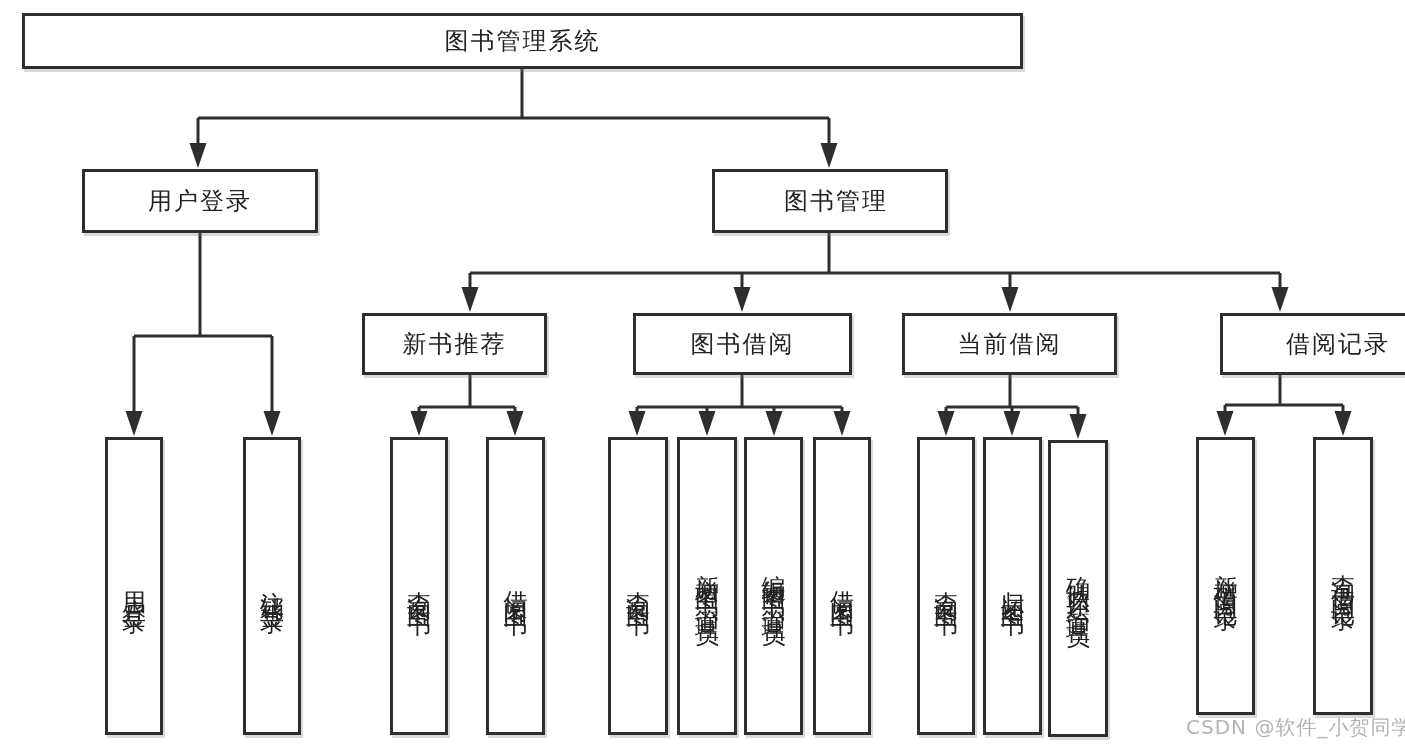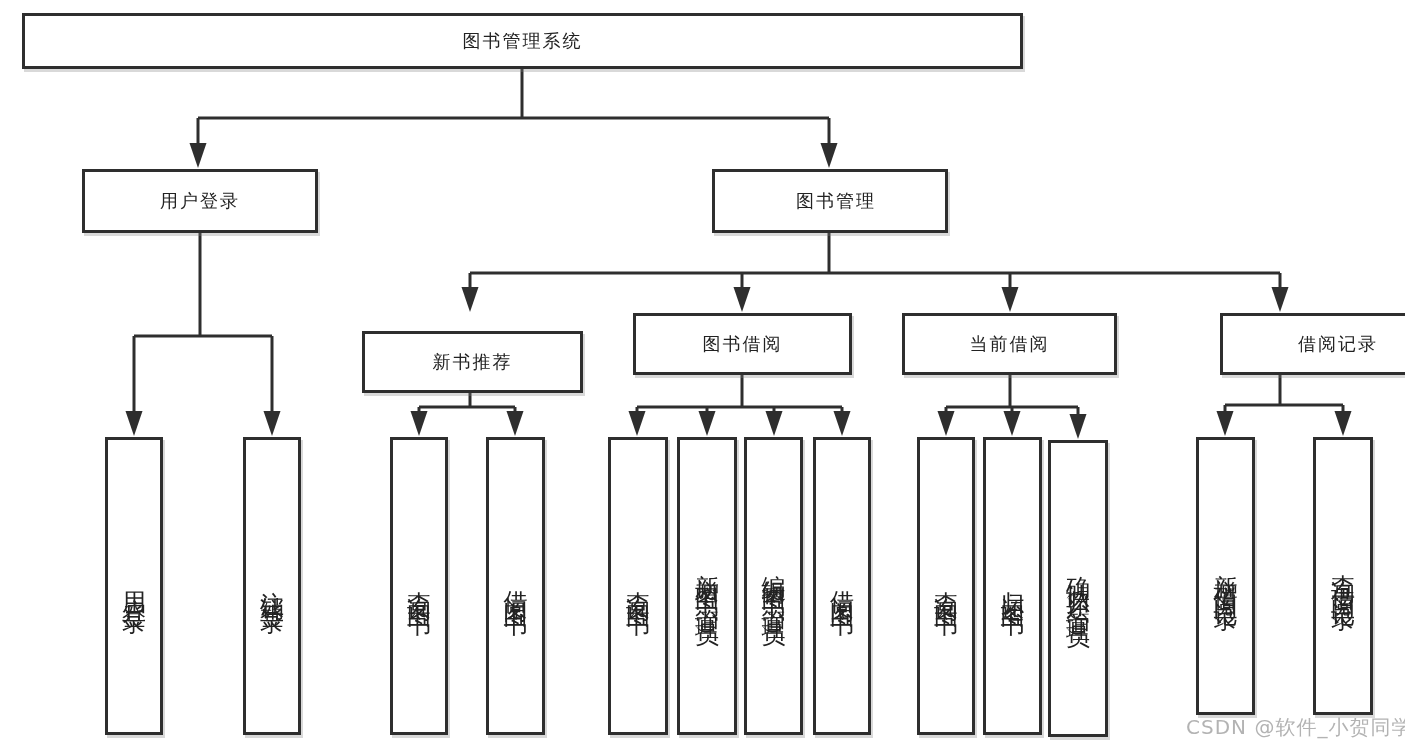--- a/index.html
+++ b/index.html
@@ -9,21 +9,21 @@
   }
   .connectors{position:absolute;left:0;top:0;width:1405px;height:747px;}
   .connectors path{stroke:var(--line,#2e2e2e);stroke-width:3;fill:none;}
   .connectors polygon{fill:var(--line,#2e2e2e);stroke:none;}
   .node{
     position:absolute;box-sizing:border-box;background:var(--box_background,#fff);
     border:3px solid var(--line,#2e2e2e);color:var(--text,#222);
     display:flex;align-items:center;justify-content:center;
     box-shadow:2px 3px 0 rgba(130,130,130,0.30);
   }
-  .hbox .lbl{font-size:18px;letter-spacing:2px;white-space:nowrap;}
+  .hbox .lbl{font-size:24px;letter-spacing:2px;white-space:nowrap;}
   .vbox .lbl{
     writing-mode:vertical-rl;text-orientation:mixed;
     font-size:24px;line-height:1;letter-spacing:7px;white-space:nowrap;
   }
   .watermark{
     position:absolute;left:1186px;top:714px;z-index:5;
     font-size:20px;letter-spacing:1px;color:var(--watermark,#b3b3b3);
     text-shadow:1px 1px 0 rgba(255,255,255,0.9);white-space:nowrap;
   }
 </style>
@@ -98,21 +98,21 @@
     <span class="lbl">图书管理系统</span>
   </div>
 
   <div class="node hbox" style="left:82px;top:169px;width:236px;height:64px;">
     <span class="lbl">用户登录</span>
   </div>
   <div class="node hbox" style="left:712px;top:169px;width:236px;height:64px;padding-left:12px;">
     <span class="lbl">图书管理</span>
   </div>
 
-  <div class="node hbox" style="left:362px;top:331px;width:221px;height:62px;">
+  <div class="node hbox" style="left:362px;top:313px;width:185px;height:62px;">
     <span class="lbl">新书推荐</span>
   </div>
   <div class="node hbox" style="left:633px;top:313px;width:219px;height:62px;">
     <span class="lbl">图书借阅</span>
   </div>
   <div class="node hbox" style="left:902px;top:313px;width:215px;height:62px;">
     <span class="lbl">当前借阅</span>
   </div>
   <div class="node hbox" style="left:1220px;top:313px;width:236px;height:62px;">
     <span class="lbl">借阅记录</span>

